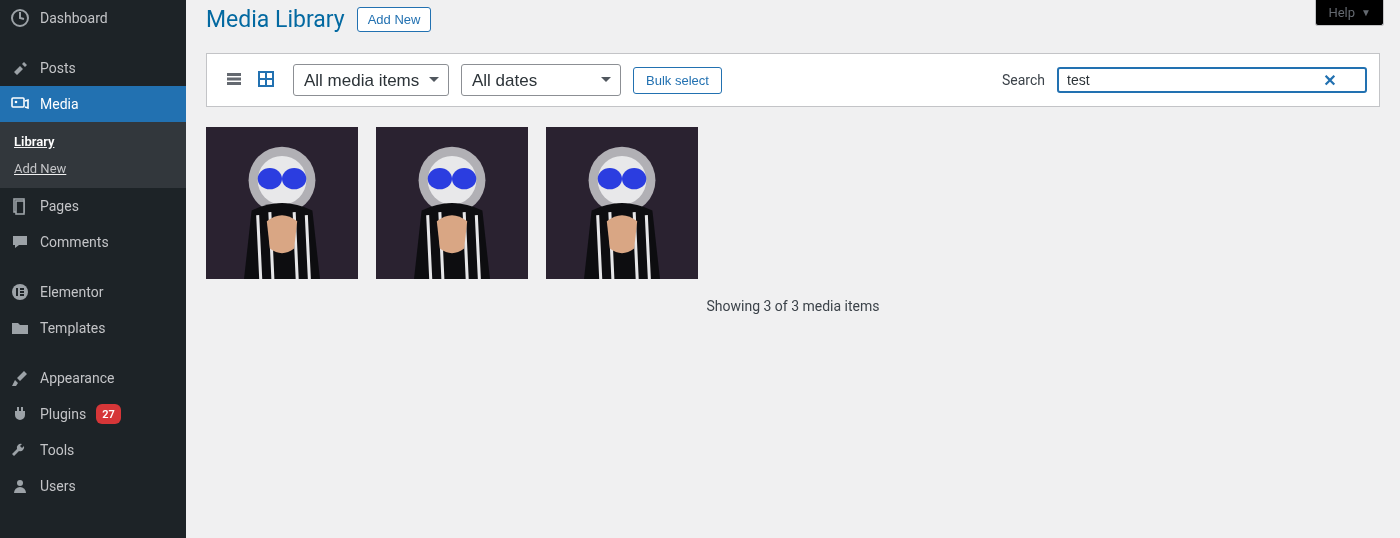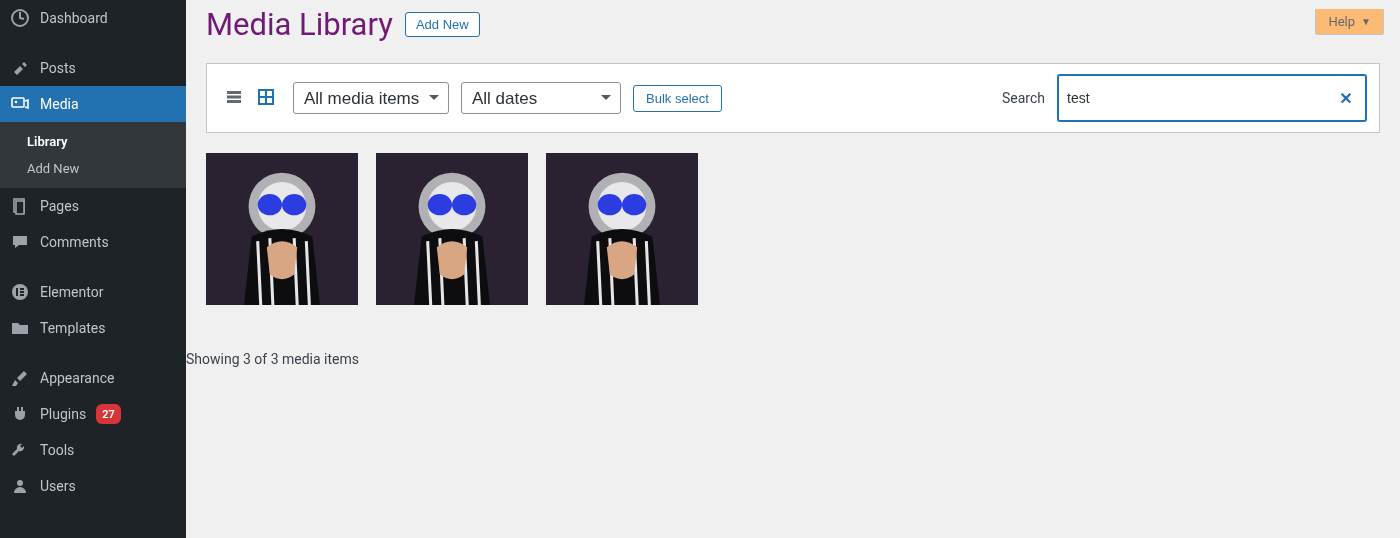--- a/index.html
+++ b/index.html
@@ -37,49 +37,50 @@
   .side-item.active::after {
     content:"";
     position:absolute;
     right:-8px; top:50%; transform:translateY(-50%);
     border:8px solid transparent;
     border-right-color:#f0f0f1;
   }
   .side-sep { height: 14px; }
   .submenu {
     background:#32373c;
-    padding: 6px 13px;
+    padding: 6px 0;
+    text-decoration: underline;
   }
   .sub-item {
     padding:6px 14px;
     color:#c3c4c7;
     font-size:13px;
     cursor:pointer;
   }
   .sub-item.current { color:#fff; font-weight:600;}
   .badge {
     display:inline-flex; align-items:center; justify-content:center;
     min-width:20px; height:20px; border-radius:6px;
     background:#d63638; color:#fff; font-size:11px; font-weight:600; padding:0 6px;
   }
   
   .main { flex:1; display:flex; flex-direction:column; position:relative; }
   .help-tab {
-    position:absolute; top:9px; right:16px;
-    background:#fdba74; border:1px solid #c3c4c7; border-top:none;
+    position:absolute; top:0; right:16px;
+    background:#000000; border:1px solid #c3c4c7; border-top:none;
     padding:5px 12px; font-size:13px; color:#646970;
     display:flex; align-items:center; gap:6px; cursor:pointer;
     border-bottom-left-radius:3px; border-bottom-right-radius:3px;
   }
   .page-header {
     display:flex; align-items:center; gap:12px;
     padding: 6px 20px 20px 20px;
   }
   .page-title {
-    font-size:31px; font-weight:400; color:#701a75;
+    font-size:23px; font-weight:400; color:#0369a1;
   }
   .add-new-btn {
     border:1px solid #2271b1; color:#2271b1; background:#fff;
     padding:4px 10px; font-size:13px; border-radius:3px; cursor:pointer;
   }
   
   .toolbar {
     margin:0 20px 20px 20px;
     background:#fff; border:1px solid #c3c4c7;
     display:flex; align-items:center; gap:12px;
@@ -104,42 +105,42 @@
   }
   .bulk-btn {
     border:1px solid #2271b1; color:#2271b1; background:#fff;
     padding:5px 12px; font-size:13px; border-radius:3px; cursor:pointer;
   }
   .spacer { flex:1; }
   .search-label { font-size:14px; color:#3c434a; }
   .search-wrap {
     display:flex; align-items:center; gap:4px;
     border:2px solid #2271b1; border-radius:3px;
-    padding:0 8px 0 8px; height:48px; width:310px;
+    padding:0 24px 0 8px; height:26px; width:310px;
     background:#fff;
   }
   .search-input {
     flex:1; border:none; outline:none; font-size:14px; color:#2c3338;
     background:transparent;
   }
   .clear-btn {
     width:22px; height:22px; display:flex; align-items:center; justify-content:center;
     color:#2271b1; cursor:pointer; border:none; background:transparent; font-size:16px; font-weight:600;
   }
   
   .grid {
     display:flex; gap:18px; padding:0 20px;
   }
   .thumb {
     width:152px; height:152px; background:#222; cursor:pointer;
     overflow:hidden; position:relative;
   }
   .thumb svg { width:100%; height:100%; display:block;}
   .status {
-    text-align:left; color:#3c434a; font-size:14px; margin-top:46px;
+    text-align:center; color:#3c434a; font-size:14px; margin-top:19px;
   }
 </style>
 </head>
 <body>
 
 <nav class="sidebar">
   <div class="side-item">
     <span class="icon">
       <svg viewBox="0 0 20 20" fill="currentColor">
           <circle cx="10" cy="10" r="8" fill="none" stroke="currentColor" stroke-width="2"></circle>

